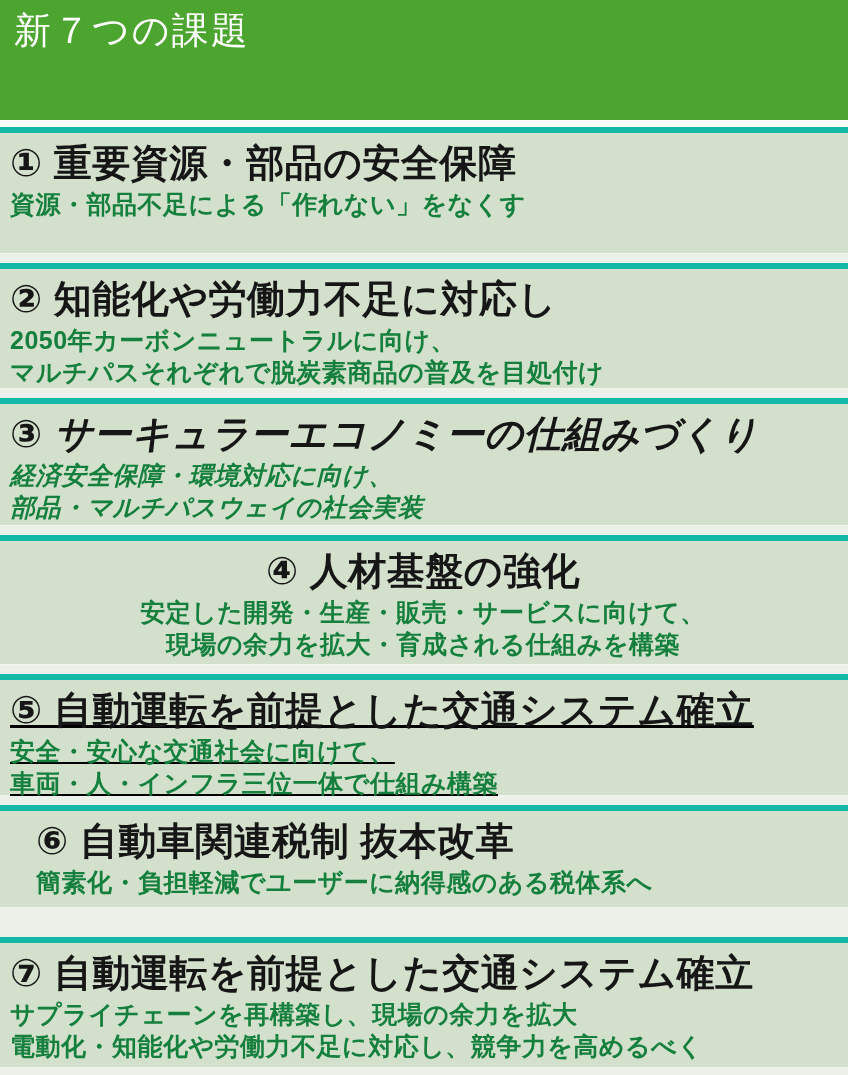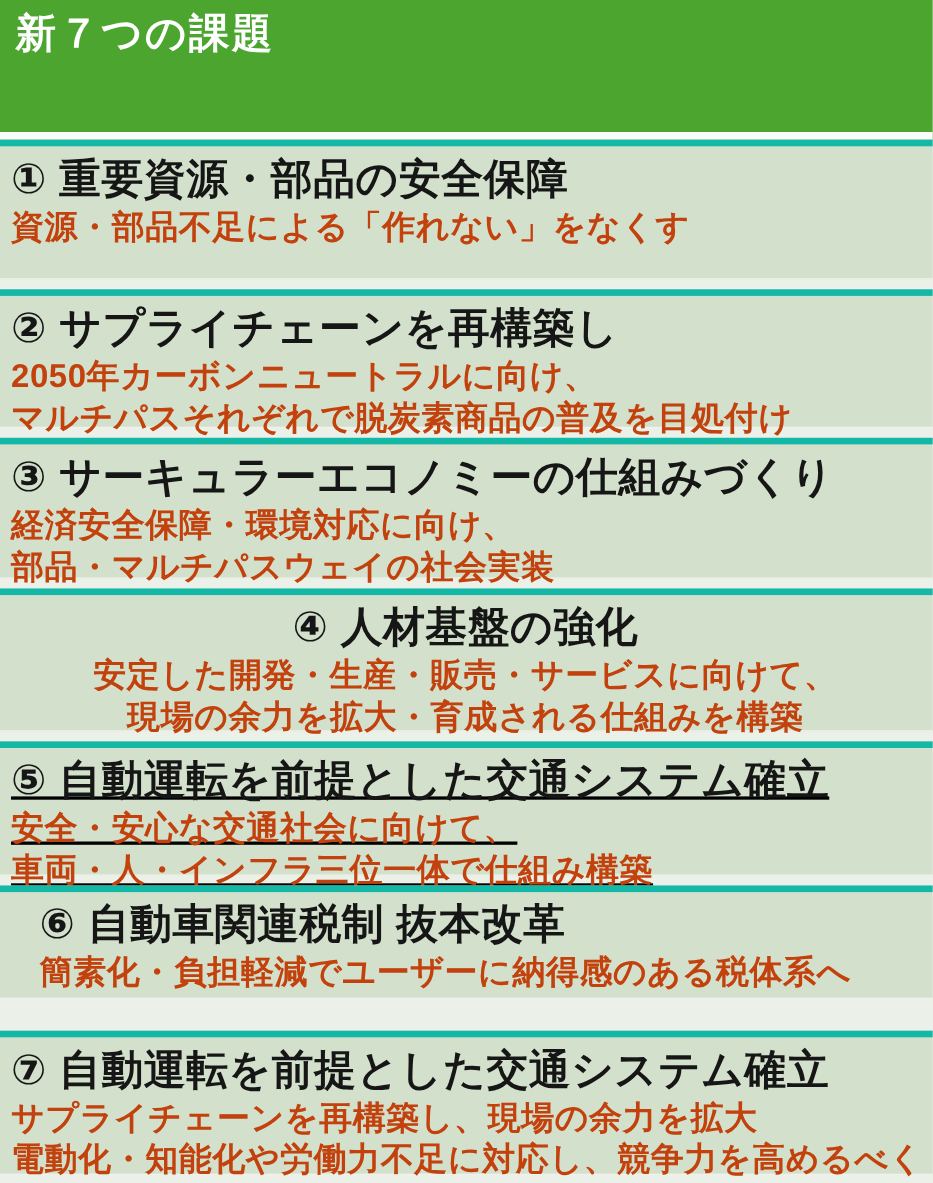--- a/index.html
+++ b/index.html
@@ -23,53 +23,53 @@
     height: 127px;
     box-sizing: border-box;
     padding: 8px 0 0 14px;
     border-bottom: 7px solid #fbfdfa;
     flex: none;
   }
   .header h1 {
     margin: 0;
     color: #ffffff;
     font-size: 37px;
-    font-weight: bold;
+    font-weight: normal;
     letter-spacing: 2px;
     line-height: 1.25;
   }
   .card {
     background: #d3e0cc;
     box-sizing: border-box;
     padding: 6px 12px 0 10px;
     margin-top: 9px;
     flex: none;
     border-top: 6px solid #14b8a6;
     border-bottom: 1px solid #f3f6f0;
   }
   .card.s1 { height: 127px; margin-top: 0; }
   .card.s2 { height: 126px; }
-  .card.s3 { height: 128px; }
+  .card.s3 { height: 128px; font-style: italic; }
   .card.s4 { height: 130px; text-align: center; }
   .card.s5 { height: 122px; text-decoration: underline; }
   .card.s6 { height: 103px; padding-left: 36px; }
   .card.s7 { height: 131px; margin-top: 29px; }
   .card h2 {
     margin: 0;
     color: #161616;
     font-size: 38px;
     font-weight: bold;
     line-height: 1.28;
     letter-spacing: 0.5px;
     white-space: nowrap;
   }
   .card p.sub-line {
     margin: 0;
-    color: #c2410c;
-    font-size: 30px;
+    color: #15803d;
+    font-size: 25px;
     font-weight: bold;
     line-height: 1.28;
     letter-spacing: 0.5px;
     white-space: nowrap;
   }
 </style>
 </head>
 <body>
 
 <div class="page">
@@ -78,21 +78,21 @@
     <h1>新７つの課題</h1>
   </div>
 
   <div class="card s1">
     <h2>① 重要資源・部品の安全保障</h2>
     <p class="sub-line">資源・部品不足による「作れない」をなくす</p>
 
   </div>
 
   <div class="card s2">
-    <h2>② サプライチェーンを再構築し</h2>
+    <h2>② 知能化や労働力不足に対応し</h2>
     <p class="sub-line">2050年カーボンニュートラルに向け、</p>
     <p class="sub-line">マルチパスそれぞれで脱炭素商品の普及を目処付け</p>
   </div>
 
   <div class="card s3">
     <h2>③ サーキュラーエコノミーの仕組みづくり</h2>
     <p class="sub-line">経済安全保障・環境対応に向け、</p>
     <p class="sub-line">部品・マルチパスウェイの社会実装</p>
   </div>
 

